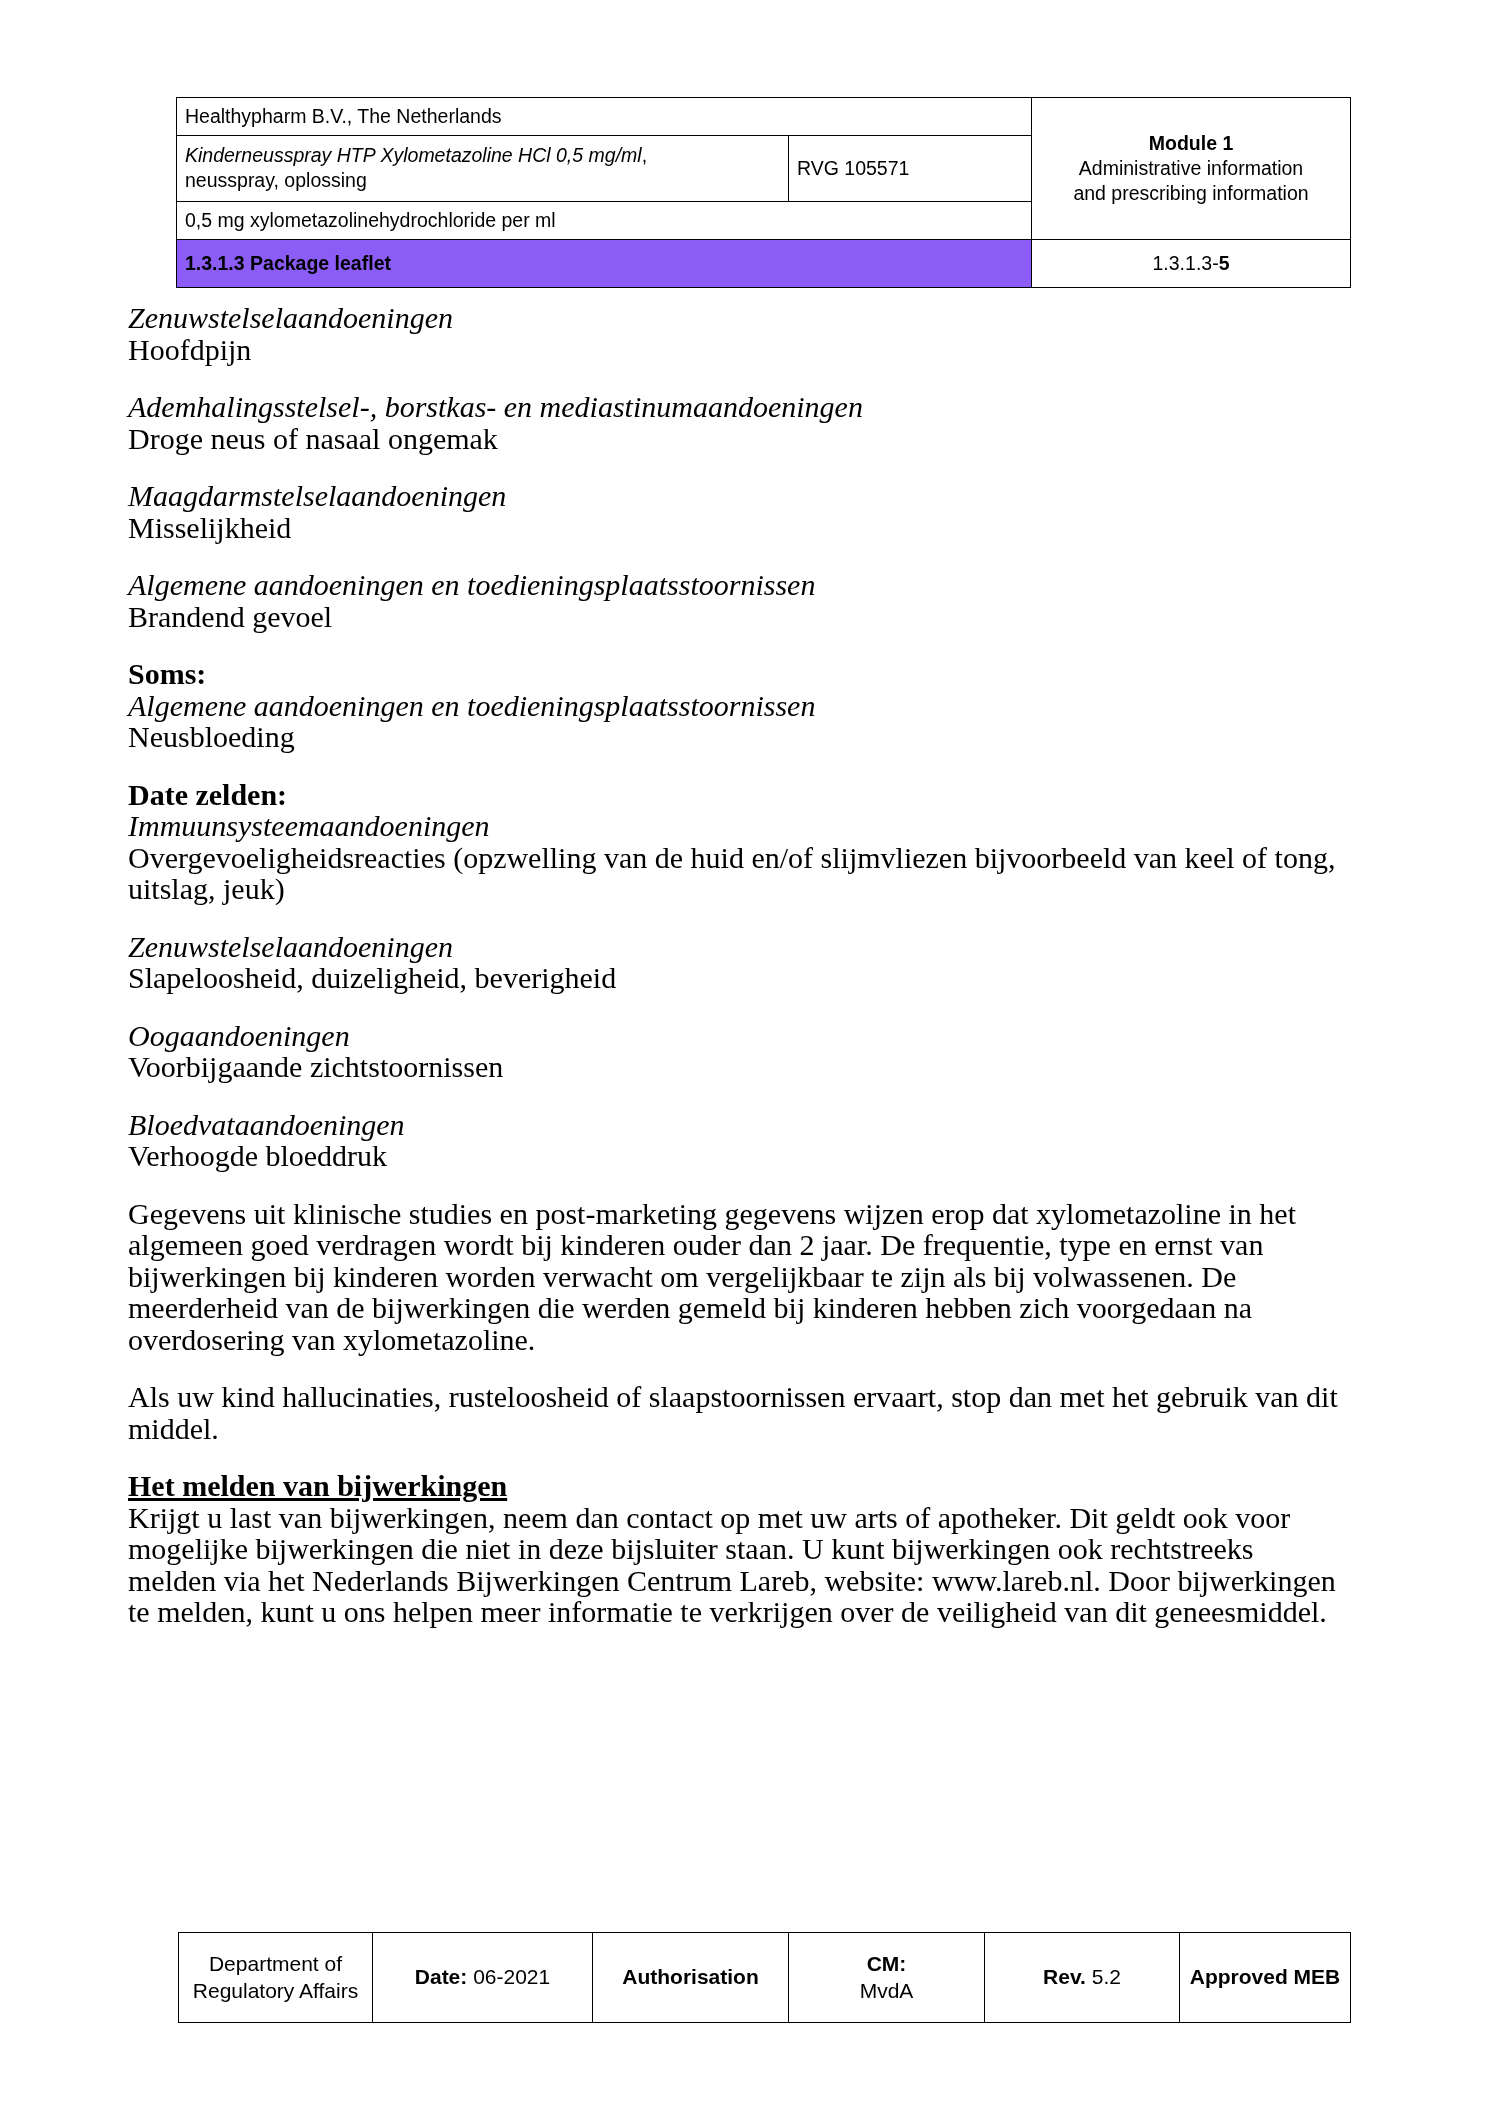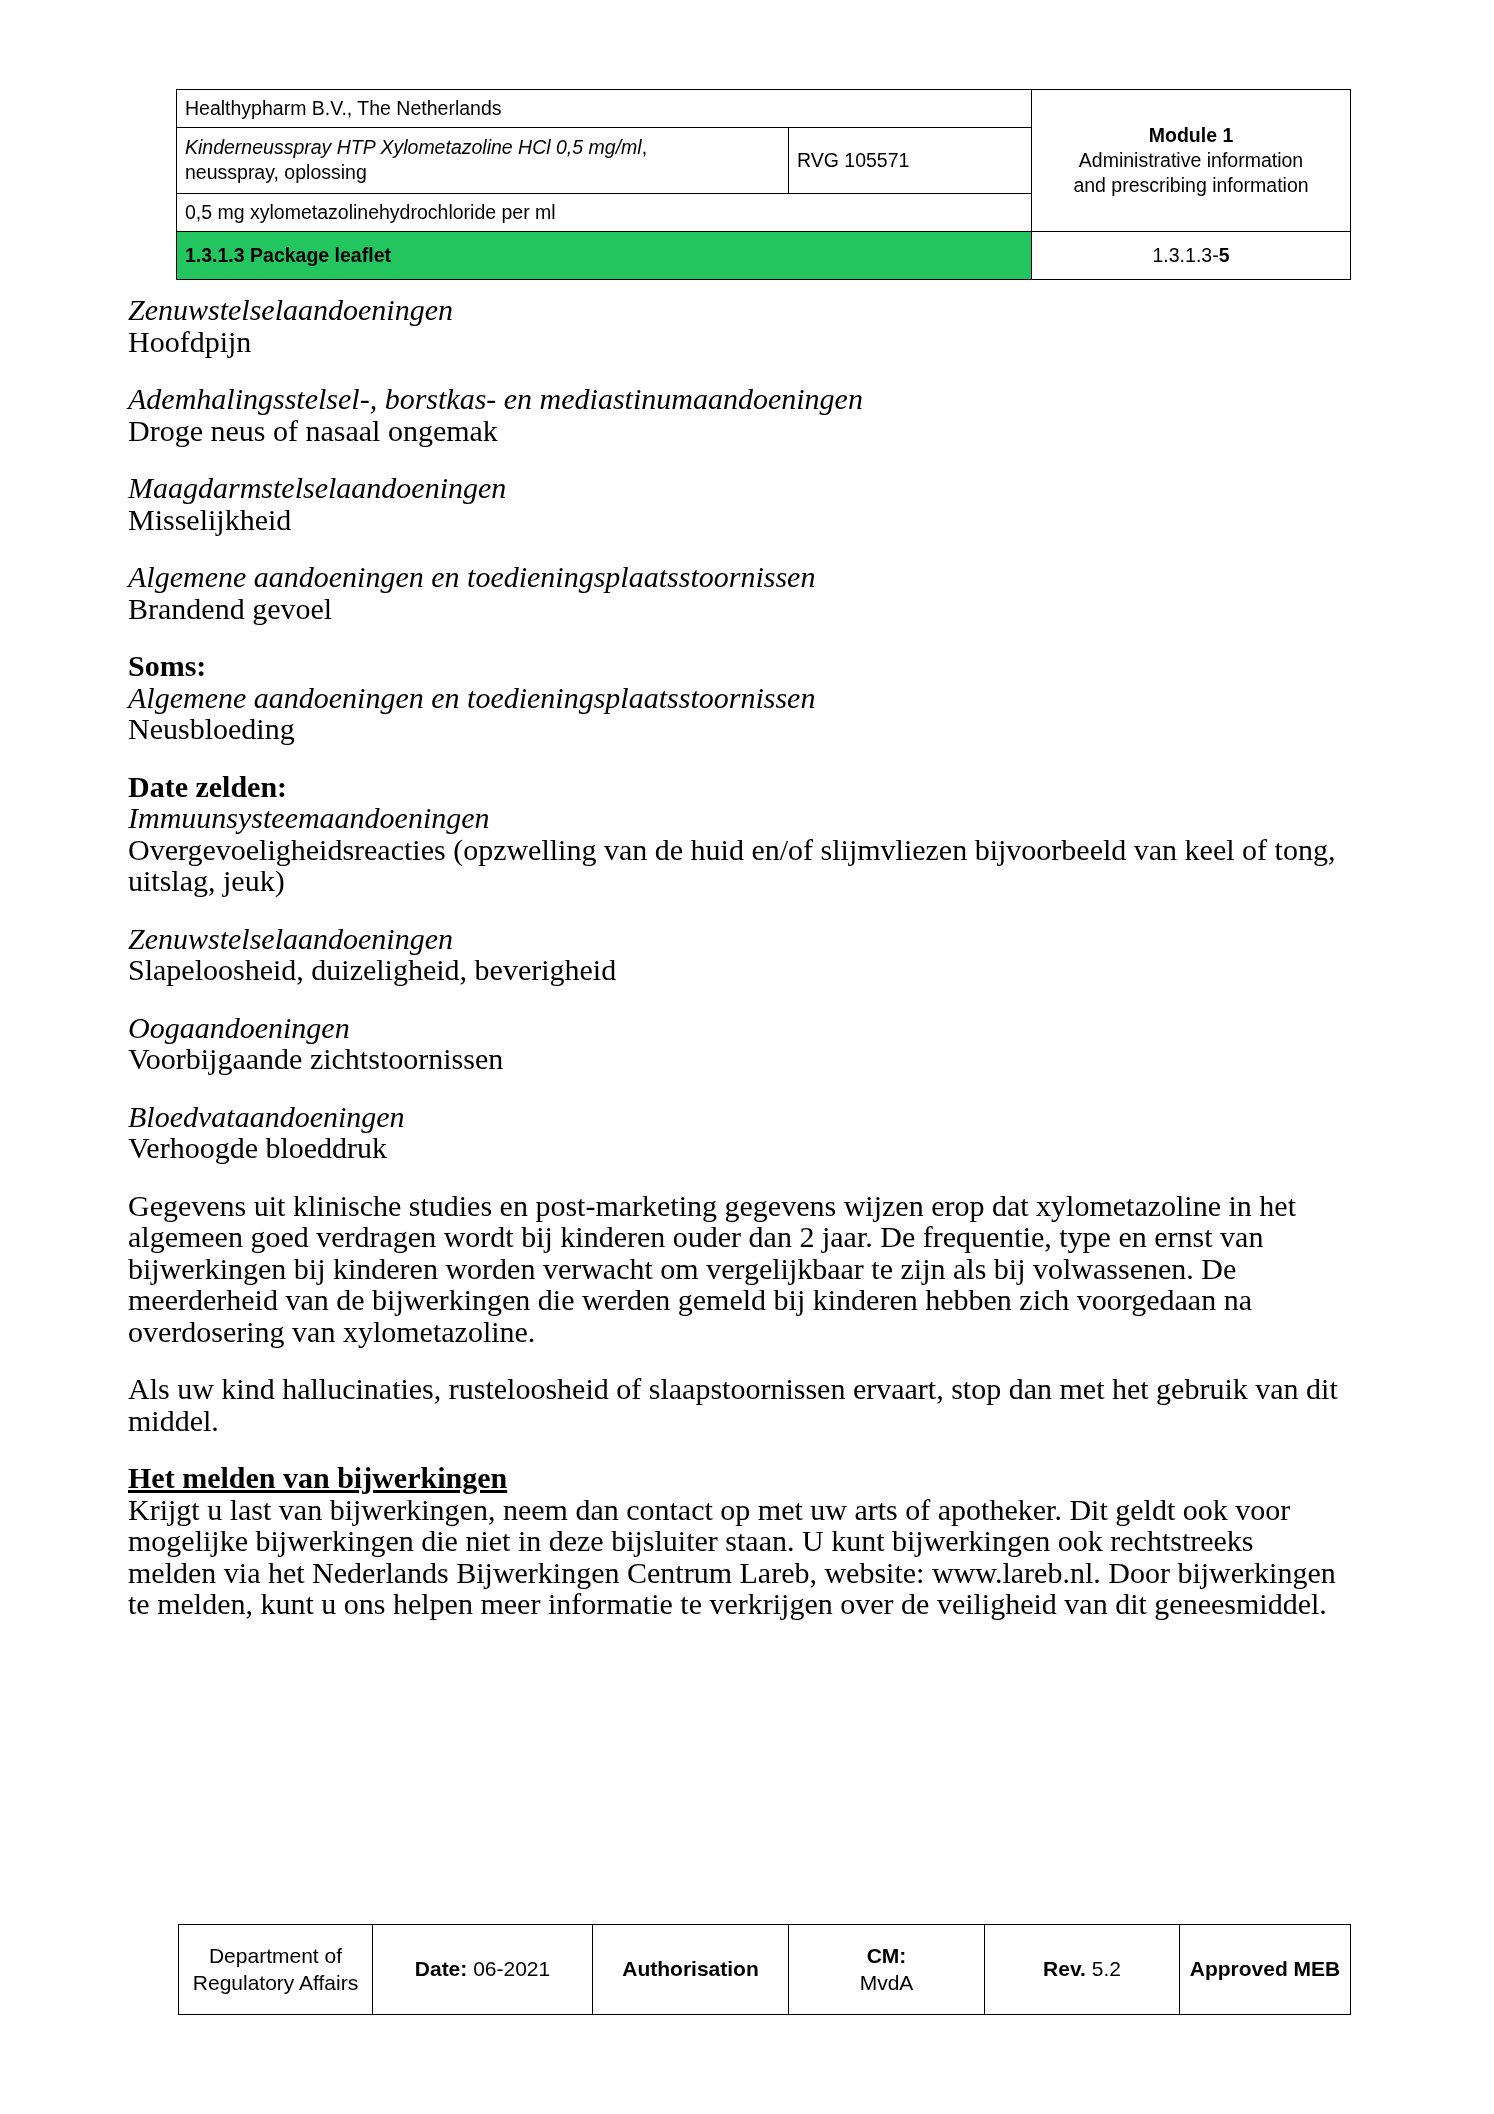--- a/index.html
+++ b/index.html
@@ -11,21 +11,21 @@
     width: 1494px;
     height: 2114px;
     position: relative;
     font-family: "Liberation Serif", "DejaVu Serif", serif;
     color: #000000;
     overflow: hidden;
   }
 
   .page {
     position: absolute;
-    left: 0; top: 0;
+    left: 0; top: 8px;
     width: 1494px;
     height: 1494px;
   }
 
   
   .header-table {
     position: absolute;
     left: 176px;
     top: 89px;
     width: 1174px;
@@ -165,21 +165,21 @@
         <td class="rvg-cell">
           <span>RVG 105571</span>
         </td>
       </tr>
       <tr>
         <td class="hdr-strength" colspan="2">
           <span>0,5 mg xylometazolinehydrochloride per ml</span>
         </td>
       </tr>
       <tr>
-        <td class="leaflet-cell" colspan="2" style="background: #22c55e;">
+        <td class="leaflet-cell" colspan="2" style="background: #8b5cf6;">
           <span>1.3.1.3 Package leaflet</span>
         </td>
         <td class="docnum-cell">
           <span>1.3.1.3-</span><b>5</b>
         </td>
       </tr>
     </tbody>
   </table>
 
   <div class="body-text">

